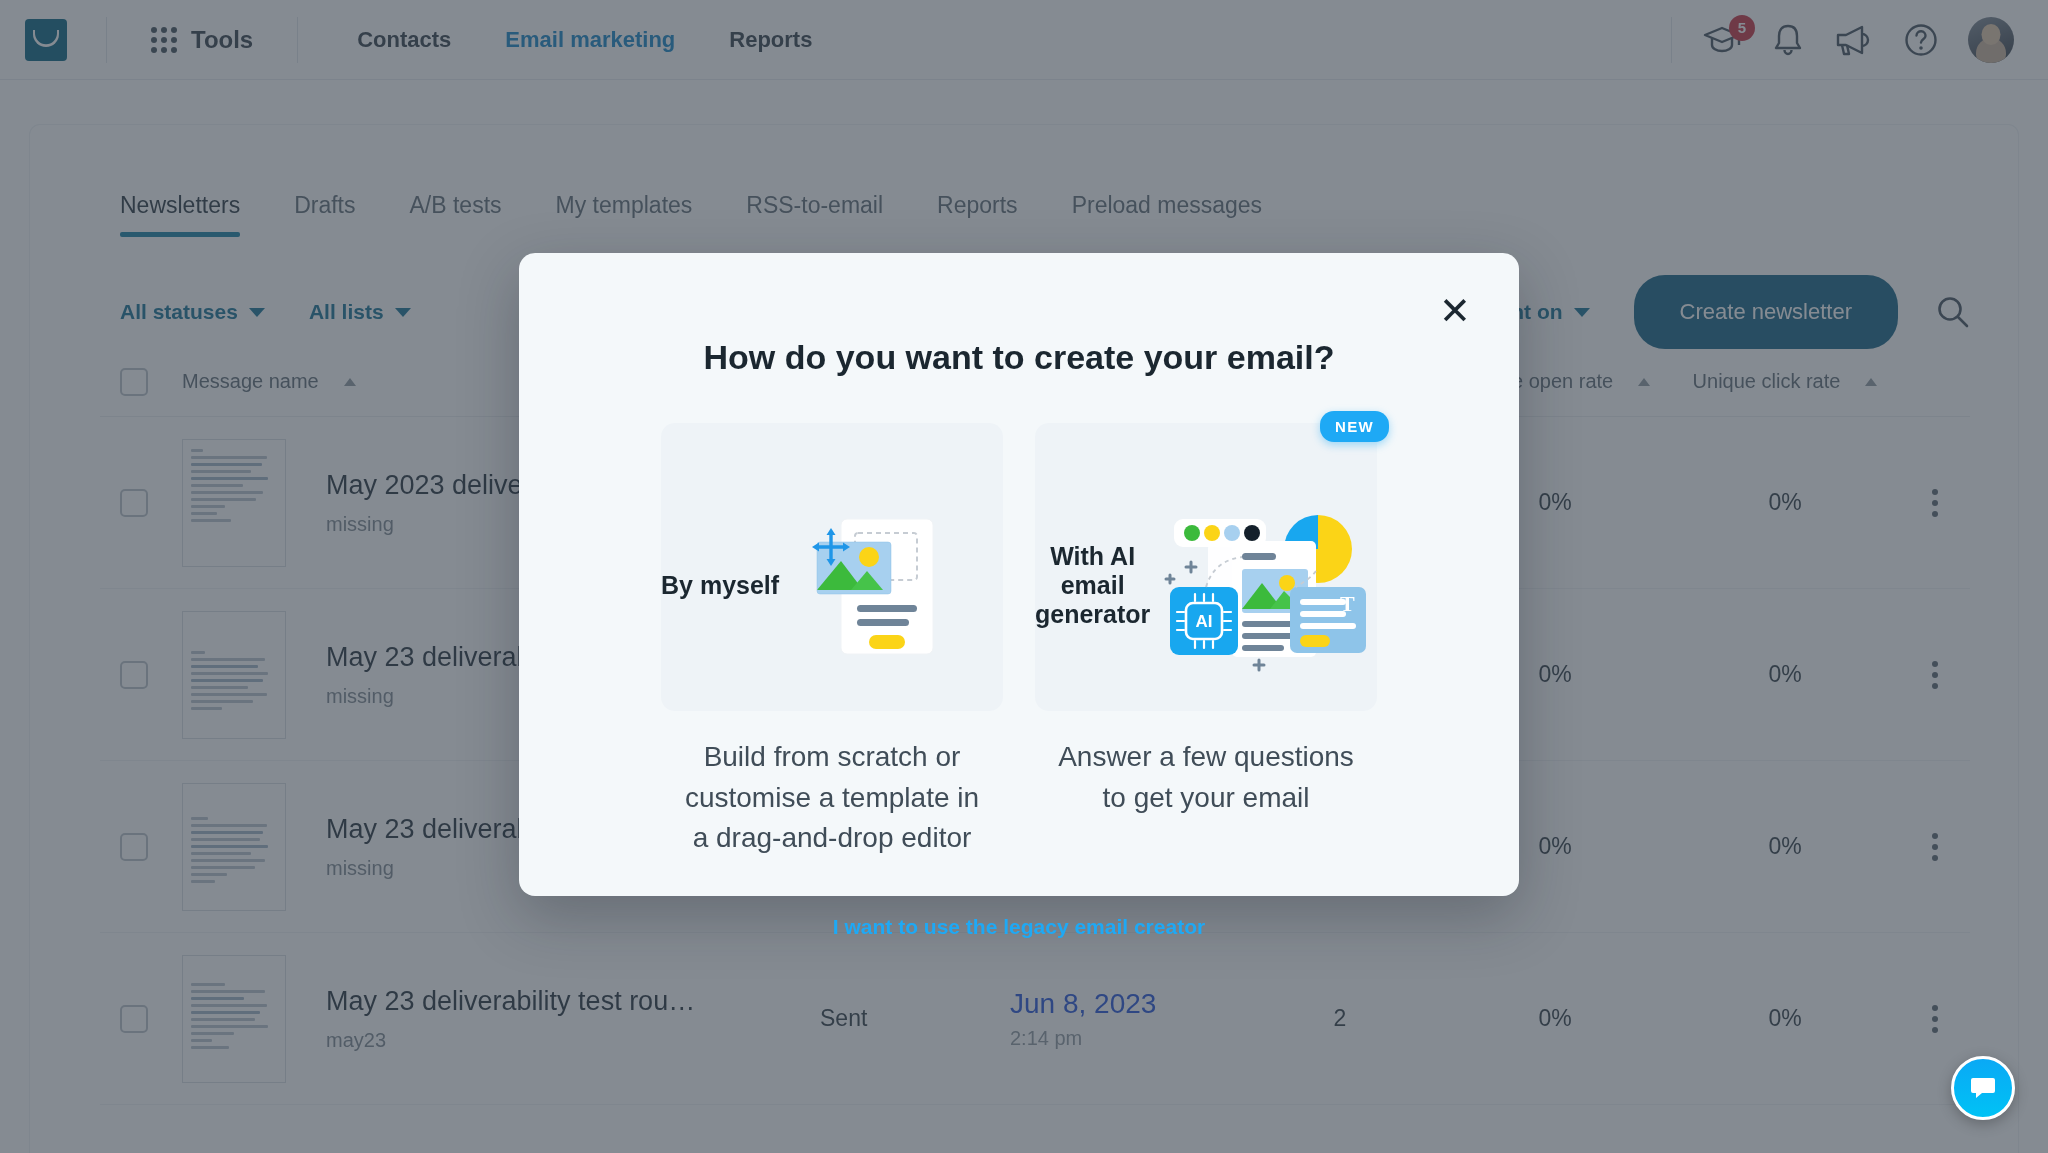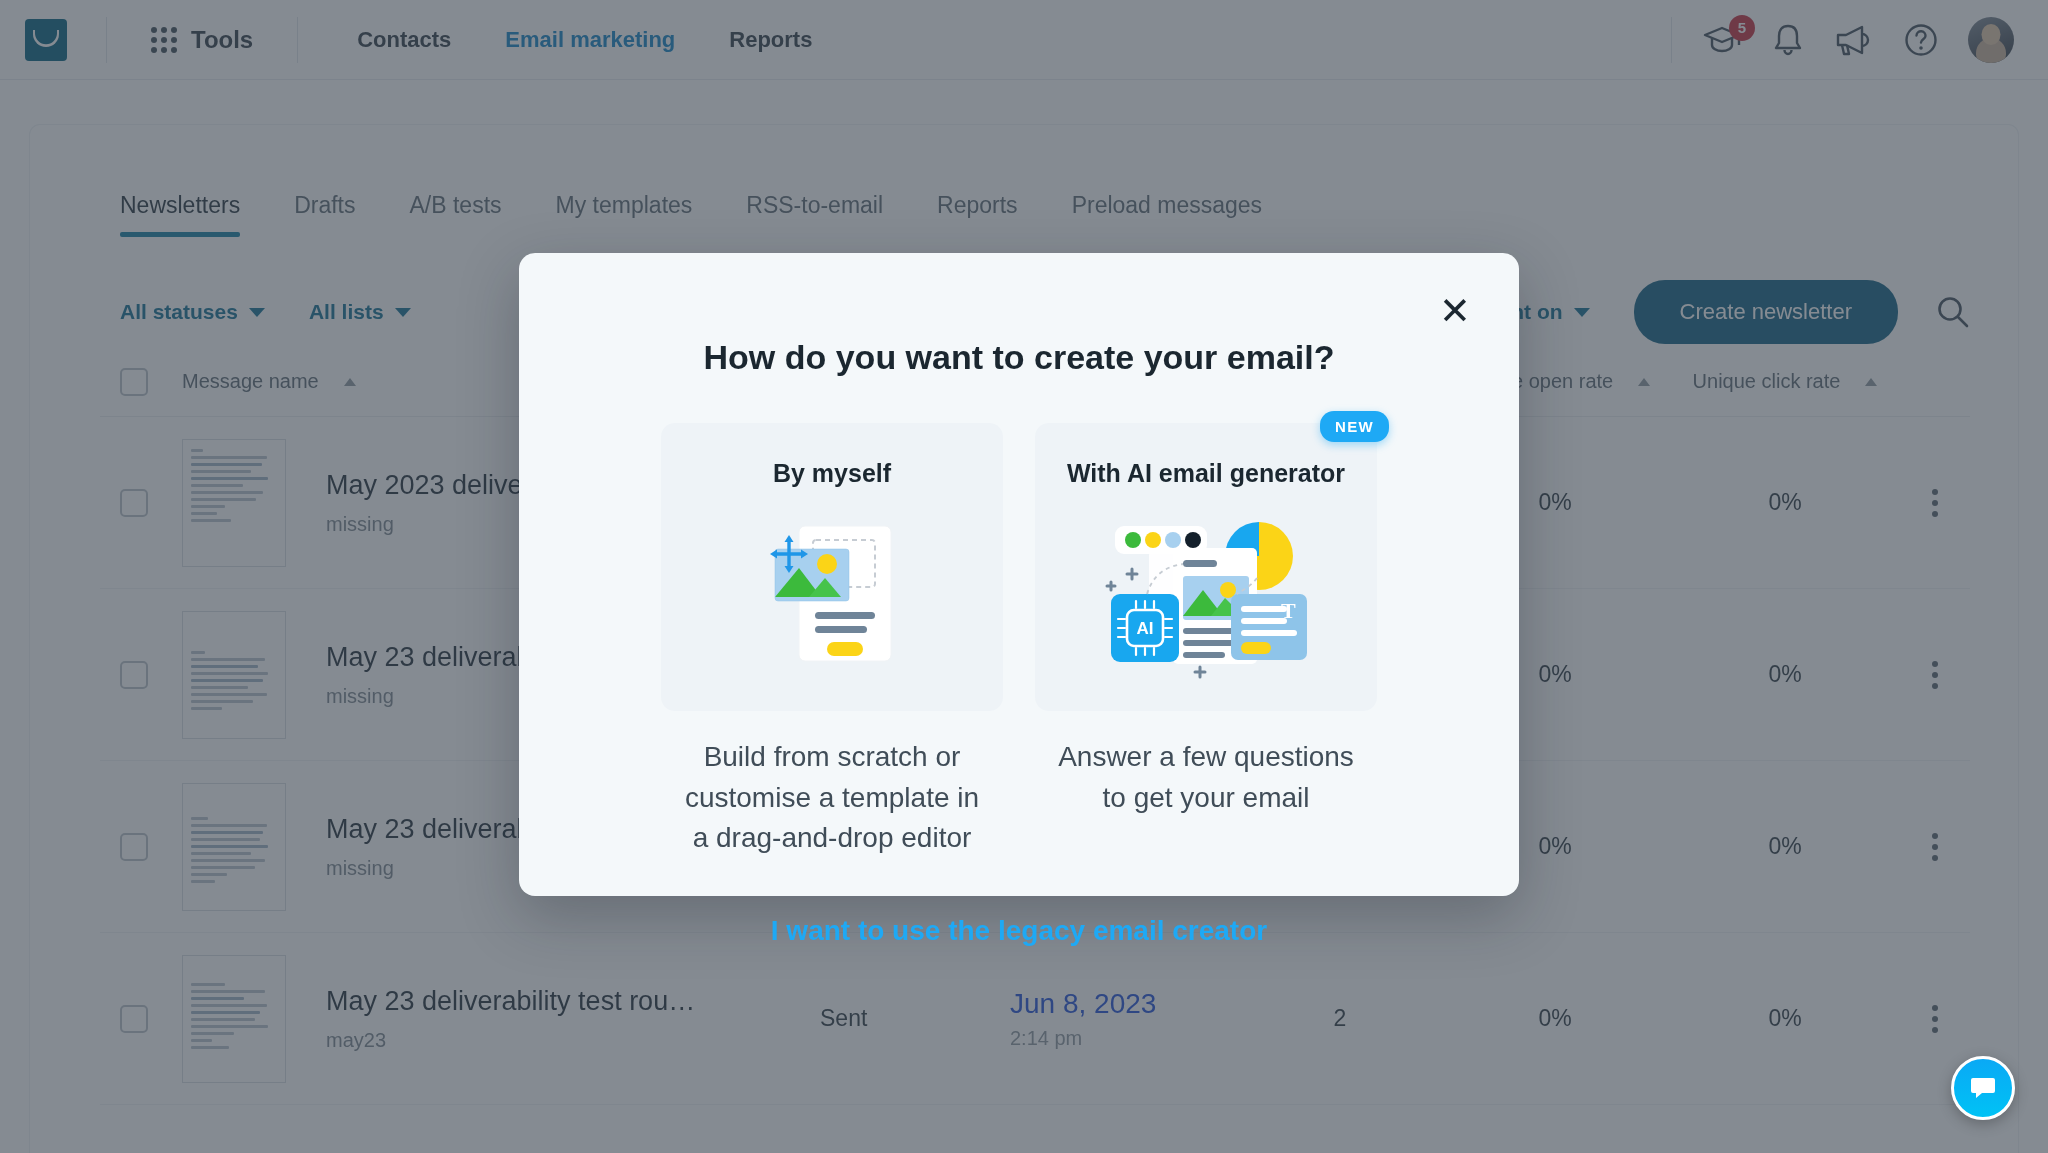--- a/index.html
+++ b/index.html
@@ -112,21 +112,21 @@
   }
   .caret {
     width: 0; height: 0;
     border-left: 8px solid transparent; border-right: 8px solid transparent;
     border-top: 9px solid #0e6d92;
   }
   .spacer { flex: 1 1 auto; }
   .btn-primary {
     background: #0d5e80; color: #ffffff; border: none;
     font-size: 22px; font-family: inherit;
-    padding: 0 46px; height: 64px; border-radius: 31px;
+    padding: 0 46px; height: 74px; border-radius: 31px;
     cursor: pointer; white-space: nowrap;
   }
   .search-icon-btn { margin-left: 38px; cursor: pointer; display: flex; align-items: center; }
 
   
   #table { padding: 0 48px 0 70px; }
   .thead {
     display: flex; align-items: center;
     height: 70px; padding-left: 20px;
     border-bottom: 1px solid #e9edf0;
@@ -196,39 +196,39 @@
     color: #1b2730; padding-top: 85px;
   }
   #modal-options {
     display: flex; justify-content: center; gap: 32px;
     padding: 46px 0 0 0;
   }
   .opt-col { width: 342px; }
   .opt-card {
     position: relative; height: 288px; background: #eef3f7;
     border-radius: 14px; padding-top: 36px;
-    display: flex; flex-direction: column; align-items: center;
+    display: flex; flex-direction: row; align-items: center;
     cursor: pointer;
   }
   .opt-card-title {
     font-size: 25px; font-weight: bold; color: #1b2730; text-align: center;
   }
   .new-badge {
     position: absolute; top: -12px; right: -12px;
     background: #1ea9f5; color: #fff; font-size: 15px; font-weight: bold;
     letter-spacing: 1.3px; padding: 7px 15px; border-radius: 14px;
     box-shadow: 0 3px 8px rgba(30,169,245,0.4);
   }
   .opt-art { margin-top: 14px; }
   .opt-desc {
     text-align: center; font-size: 28px; color: #404d58;
     line-height: 1.45; padding: 26px 18px 0 18px;
   }
   #legacy-link {
-    text-align: center; font-size: 28px; font-weight: bold;
+    text-align: center; font-size: 21px; font-weight: bold;
     color: #1ea9f5; margin-top: 56px; cursor: pointer;
   }
 
   
   #chat-bubble {
     position: absolute; z-index: 120;
     right: 33px; bottom: 33px; width: 64px; height: 64px;
     border-radius: 50%;
     background: linear-gradient(180deg,#0aa9f5 0%, #00c2f5 100%);
     border: 3px solid #ffffff;

